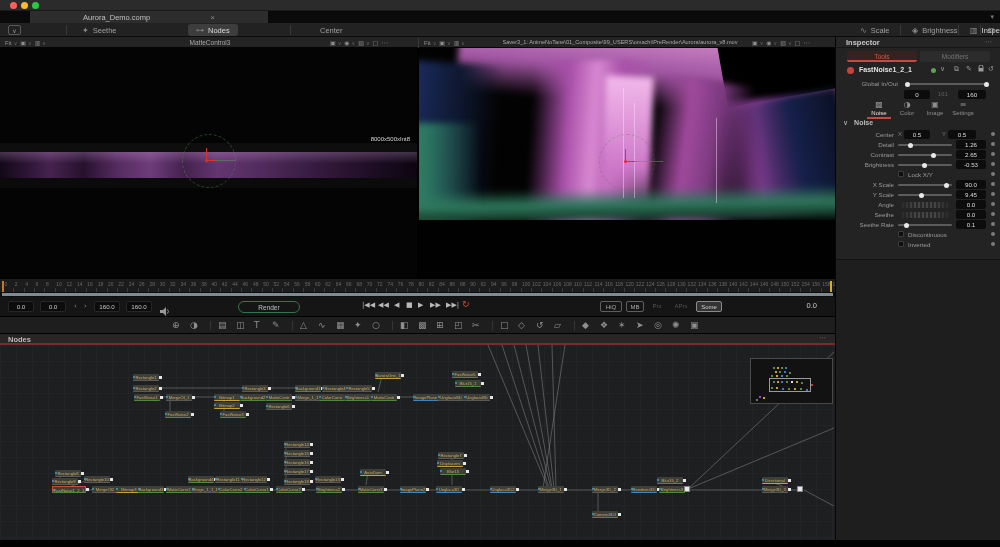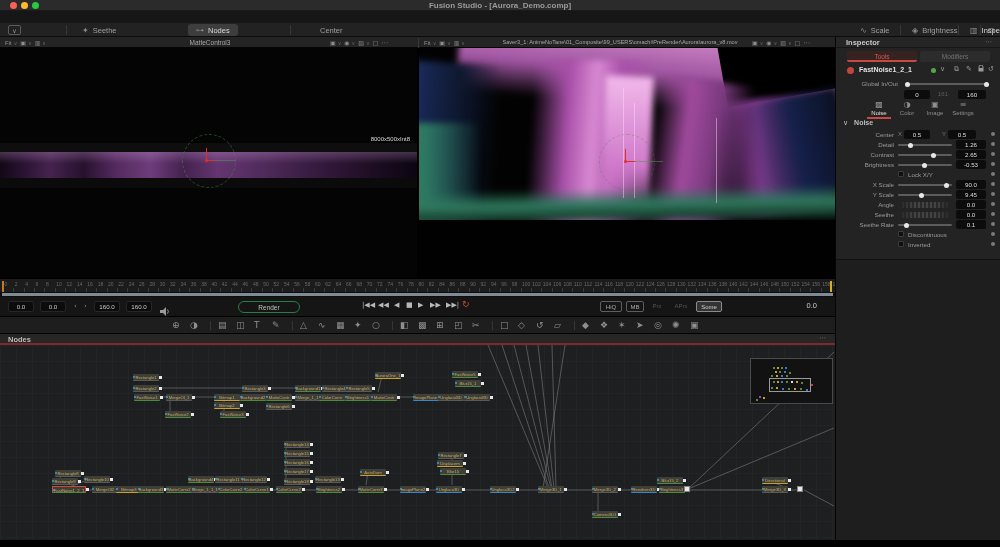--- a/index.html
+++ b/index.html
@@ -131,23 +131,29 @@
 </style>
 </head>
 <body>
 
 <div id="win">
 
   <div class="abs" id="titlebar">
     <div class="abs light" style="left:10px;background:#ff5f57"></div>
     <div class="abs light" style="left:21px;background:#febc2e"></div>
     <div class="abs light" style="left:32px;background:#28c840"></div>
-    <div class="abs" id="title">Fusion Studio - [Aurora_Demo.comp]</div>
   </div>
 
+  <div class="abs" id="tabbar">
+    <div class="abs" id="tab">
+      <span>Aurora_Demo.comp</span>
+      <span class="x">×</span>
+    </div>
+    <div class="abs g" id="tab-chev">▾</div>
+  </div>
 
   <div class="abs" id="maintb">
     <div class="abs" id="sqbtn"><span class="g">∨</span></div>
     <div class="vsep" style="left:66px"></div>
     <div class="tbtn" style="left:74px">
       <span class="ic g">✦</span>
       <span>Seethe</span>
       </div>
     <div class="tbtn active" style="left:188px">
       <span class="ic g">⊶</span>

